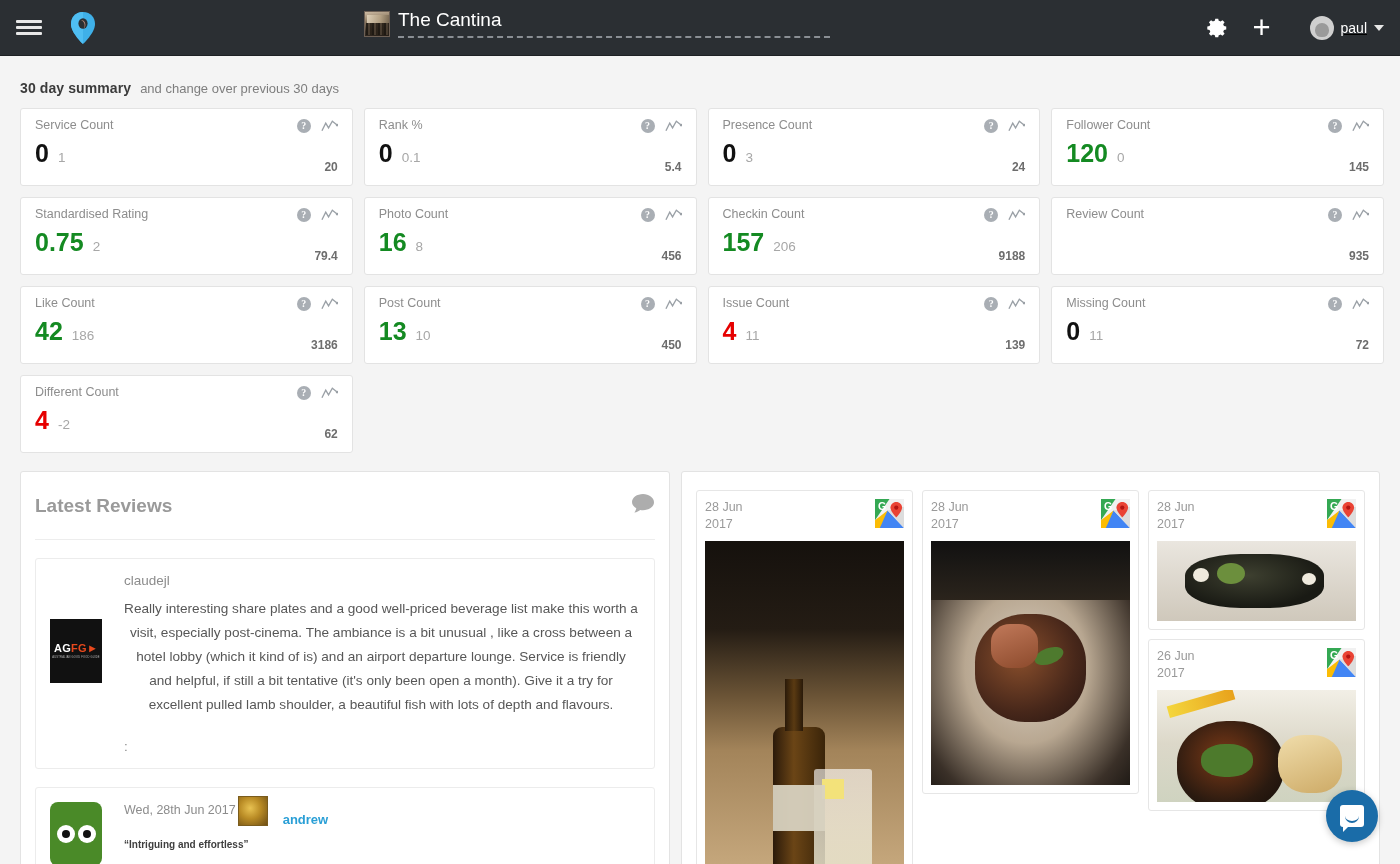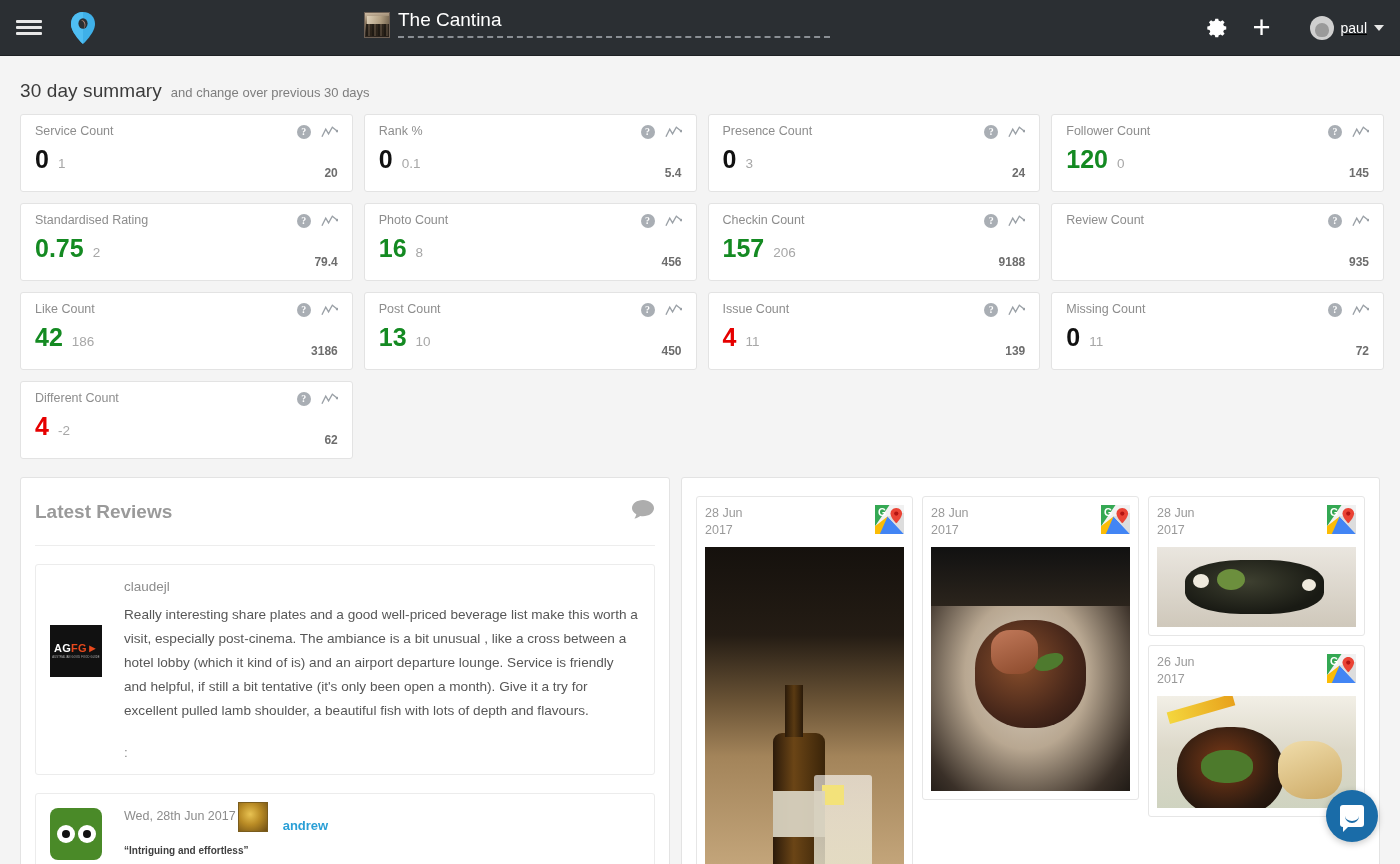--- a/index.html
+++ b/index.html
@@ -18,21 +18,21 @@
     display:flex; align-items:center;
     position:relative;
     border-bottom:1px solid #1e2124;
   }
   .hamburger { margin-left:16px; width:26px; height:26px; display:flex; flex-direction:column; justify-content:center; gap:3px; cursor:pointer; }
   .hamburger i { display:block; height:3px; background:#e8e8e8; border-radius:1px; }
   .brand-logo { margin-left:26px; width:30px; height:34px; display:flex; align-items:center; justify-content:center; }
 
   .title-wrap {
     position:absolute; left:364px; top:10px;
-    display:flex; align-items:flex-end;
+    display:flex; align-items:center;
   }
   .title-thumb {
     width:26px; height:26px; flex:0 0 26px;
     background:linear-gradient(170deg,#cdbba3 0%,#8d7a62 35%,#3a3128 70%,#241d17 100%);
     border:1px solid #6d6055;
     position:relative; overflow:hidden;
   }
   .title-thumb:before{content:"";position:absolute;left:2px;top:3px;width:22px;height:8px;background:linear-gradient(90deg,#e4d7bf,#b9a688 60%,#7a6a54);opacity:.85;}
   .title-thumb:after{content:"";position:absolute;left:1px;bottom:1px;width:24px;height:12px;background:repeating-linear-gradient(90deg,#1d1812 0 2px,#4b3f32 2px 4px,#2a2219 4px 6px);opacity:.9;}
   .title-text-col { margin-left:8px; }
@@ -65,21 +65,21 @@
   }
   .avatar span{ width:14px;height:14px;border-radius:50% 50% 45% 45%;background:#9a9a9a;display:block;margin-top:4px;}
   .user-name { color:#fff; font-size:14px; margin-left:7px; }
   .caret-down { margin-left:7px; width:0;height:0;border-left:5px solid transparent;border-right:5px solid transparent;border-top:6px solid #e6e6e6; }
 
   
   .summary-head {
     padding:24px 0 0 20px;
     display:flex; align-items:baseline;
   }
-  .summary-head .h1 { font-size:19px; font-weight:normal; color:#3b3b3b; letter-spacing:.1px;}
+  .summary-head .h1 { font-size:14px; font-weight:bold; color:#3b3b3b; letter-spacing:.1px;}
   .summary-head .sub { font-size:13px; color:#7e7e7e; margin-left:9px; }
 
   
   .stat-grid {
     padding:12px 16px 0 20px;
     display:grid; grid-template-columns:repeat(4, 1fr);
     column-gap:11px; row-gap:11px;
   }
   .stat-card {
     background:#fff; border:1px solid #e3e3e3; border-radius:3px;
@@ -121,38 +121,38 @@
   }
   .panel-title { font-size:19px; font-weight:bold; color:#9a9a9a; }
   .head-ico { color:#adadad; }
 
   
   .review-card {
     border:1px solid #ececec; border-radius:3px;
     margin-top:18px; padding:14px 16px 14px 14px;
     display:flex; position:relative;
   }
-  .rev-logo { flex:0 0 52px; width:52px; height:52px; margin-top:46px; }
+  .rev-logo { flex:0 0 52px; width:52px; height:64px; margin-top:46px; }
   .rev-logo.agfg {
     background:#111; display:flex;align-items:center;justify-content:center;
     flex-direction:column;
   }
   .agfg-txt { font-size:11px;font-weight:bold;letter-spacing:.3px;line-height:11px; }
   .agfg-txt .w{color:#fff;} .agfg-txt .o{color:#e8491d;}
   .agfg-sub{font-size:2.6px;color:#bbb;margin-top:2px;letter-spacing:.2px;}
   .rev-logo.ta {
     background:#4a8a28; border-radius:8px; margin-top:0;
     display:flex;align-items:center;justify-content:center;
   }
   .ta-eyes{display:flex;gap:3px;}
   .ta-eye{width:18px;height:18px;border-radius:50%;background:#fff;display:flex;align-items:center;justify-content:center;}
   .ta-eye i{width:8px;height:8px;border-radius:50%;background:#111;display:block;}
   .rev-body { margin-left:22px; flex:1; }
   .rev-author { font-size:13.5px; color:#8c8c8c; margin-bottom:9px; }
-  .rev-text { font-size:13.6px; color:#575757; line-height:24px; }
+  .rev-text { font-size:13.6px; color:#575757; line-height:24px;text-align:center; }
   .rev-colon { font-size:13.5px; color:#8c8c8c; margin-top:22px; }
 
   .rev-meta-row { display:flex; align-items:flex-start; }
   .rev-date { font-size:12.5px; color:#8c8c8c; line-height:16px; }
   .rev-user-thumb {
     width:30px;height:30px;margin-left:2px;margin-top:-6px;
     background:radial-gradient(circle at 40% 40%,#e8c252 0%,#b98b25 45%,#6e4e14 100%);
     border:1px solid #7a5c1d;
   }
   .rev-user-name { font-size:13px; font-weight:bold; color:#2a9fd6; margin-left:15px; margin-top:10px; }

